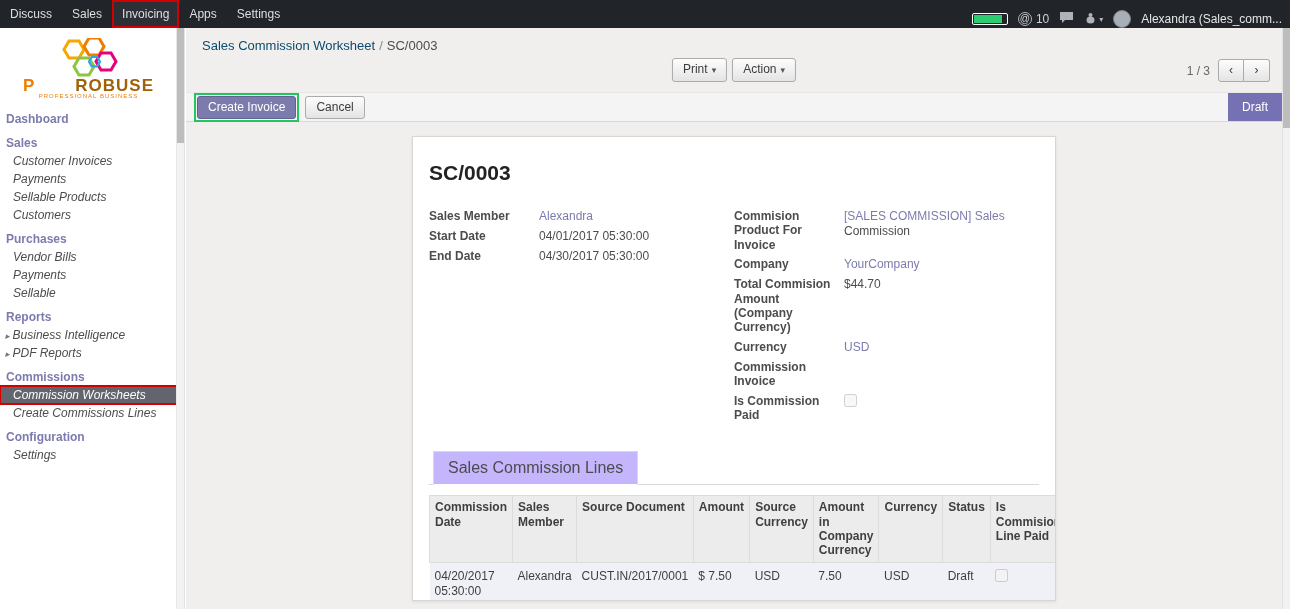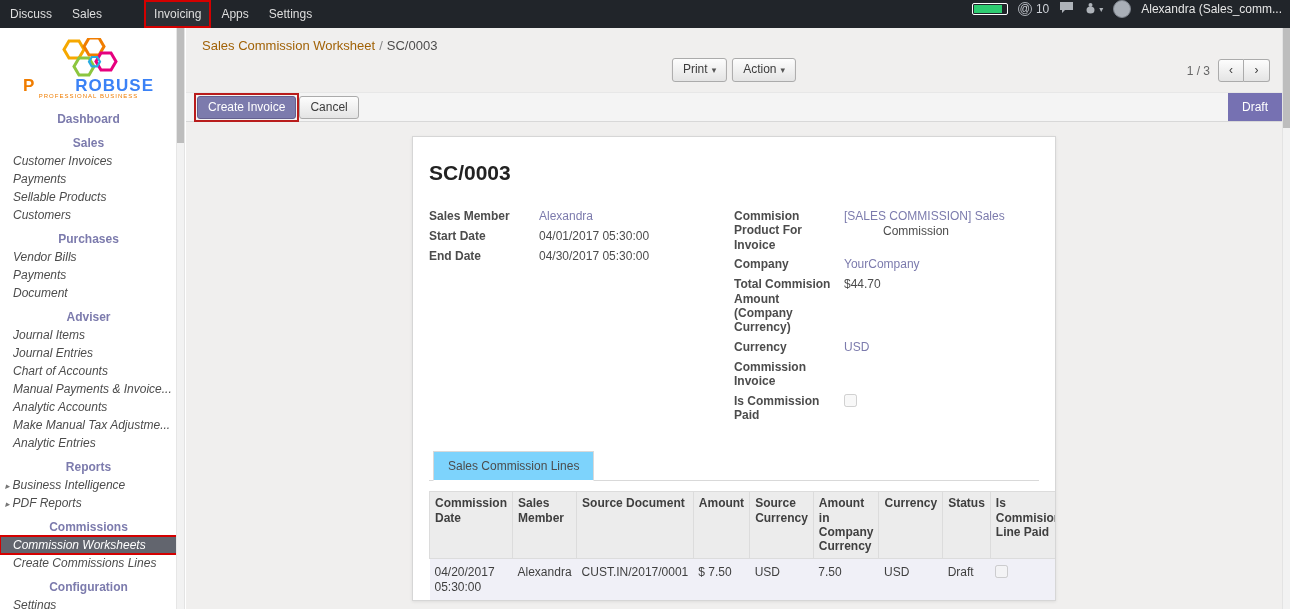--- a/index.html
+++ b/index.html
@@ -1,88 +1,88 @@
 <!DOCTYPE html>
 <html><head>
 <meta charset="utf-8">
 <style>
   * { box-sizing: border-box; margin: 0; padding: 0; }
   html,body { width:1290px; height:609px; overflow:hidden; }
   body { font-family:"Liberation Sans", sans-serif; font-size:12px; background:#fff; position:relative; }
   button { font-family:inherit; }
 
   
-  .topbar { position:absolute; top:0; left:0; right:0; height:28px; background:#21252a; display:flex; align-items:flex-start; color:#dfdfdf; z-index:20; }
+  .topbar { position:absolute; top:0; left:0; right:0; height:28px; background:#21252a; display:flex; align-items:flex-end; color:#dfdfdf; z-index:20; }
   .menu-item { padding:0 10px; line-height:28px; font-size:12px; cursor:pointer; white-space:nowrap; }
-  .menu-item.annotated { outline:2px solid #d40000; outline-offset:-2px; background:#2c3036;margin-left:32px; }
+  .menu-item.annotated { outline:2px solid #d40000; outline-offset:-2px; background:#2c3036; }
   .topbar-right { margin-left:auto; display:flex; align-items:center; gap:10px; padding-right:8px; }
   .battery { width:36px; height:12px; border:1px solid #fff; border-radius:2px; padding:1px; }
   .battery-fill { width:88%; height:100%; background:#2ecc71; }
   .activity { display:flex; align-items:center; gap:4px; color:#cfd3d8; cursor:pointer; }
   .at-circle { width:14px; height:14px; border:1px solid #aeb3b9; border-radius:50%; font-size:10px; line-height:12px; text-align:center; display:inline-block; }
   .sys-icon { display:flex; align-items:center; gap:2px; cursor:pointer; }
   .caret-sm { font-size:8px; color:#aeb3b9; }
   .avatar { width:18px; height:18px; border-radius:50%; background:#a9afb7; border:1px solid #7d838c; }
   .user-name { font-size:12px; color:#e6e6e6; white-space:nowrap; max-width:150px; overflow:hidden; cursor:pointer; }
 
   
   .sidebar { position:absolute; top:28px; left:0; width:185px; bottom:0; background:#fff; border-right:1px solid #e3e3e3; overflow:hidden; }
   .side-content { width:177px; }
   .logo-area { height:76px; display:flex; flex-direction:column; align-items:center; justify-content:center; padding-top:4px; }
   .logo-text { font-size:17px; font-weight:bold; letter-spacing:1px; line-height:15px; }
   .logo-p { color:#f07d00; }
-  .logo-rest { color:#3b82f6;margin-left:40px; }
+  .logo-rest { color:#a16207;margin-left:40px; }
   .logo-tag { font-size:6px; color:#f07d00; letter-spacing:1px; }
-  .side-header { color:#7c7bad; font-weight:bold; font-size:12px; padding:3px 6px 2px; cursor:pointer;text-align:center; }
+  .side-header { color:#7c7bad; font-weight:bold; font-size:12px; padding:3px 6px 2px; cursor:pointer; }
   .side-section { margin-top:5px; }
   .side-item { color:#4c4c4c; font-size:12px; padding:2px 4px 2px 13px; cursor:pointer; white-space:nowrap; overflow:hidden;font-style:italic; }
   .side-item .arrow { color:#777; font-size:9px; margin-right:3px; margin-left:-8px; }
   .side-item.selected { background:#62656e; color:#fff; outline:2px solid #d40000; outline-offset:-1px; }
   .side-scroll { position:absolute; top:0; right:0; width:8px; bottom:0; background:#f2f2f2; border-left:1px solid #e6e6e6; }
   .side-scroll .thumb { position:absolute; top:0; left:0; width:100%; height:115px; background:#bdbdbd; }
 
   
   .main { position:absolute; left:186px; top:28px; right:8px; bottom:0; background:#f0efee; overflow:hidden; }
   .window-scroll { position:absolute; top:28px; right:0; width:8px; bottom:0; background:#f2f2f2; border-left:1px solid #e3e3e3; }
   .window-scroll .thumb { position:absolute; top:0; left:0; width:100%; height:100px; background:#bdbdbd; }
 
   .breadcrumb { padding:10px 0 0 16px; font-size:13px; height:24px; }
-  .bc-link { color:#a16207; cursor:pointer; }
+  .bc-link { color:#0c4a6e; cursor:pointer; }
   .bc-sep { color:#888; margin:0 4px; }
   .bc-current { color:#4c4c4c; }
 
   .cp-row { position:relative; height:30px; margin-top:4px; margin-bottom:6px; }
   .center-group { position:absolute; left:50%; transform:translateX(-50%); top:2px; display:flex; gap:5px; }
   .btn { font-size:12px; color:#3c3c3c; background:linear-gradient(#fdfdfd,#e4e4e4); border:1px solid #ababab; border-radius:3px; padding:3px 10px; cursor:pointer; line-height:15px; }
   .btn .caret { font-size:9px; color:#555; margin-left:4px; }
   .pager { position:absolute; right:12px; top:3px; display:flex; align-items:center; gap:8px; color:#666; }
   .pager-btns { display:flex; }
   .pager-btn { width:26px; padding:3px 0; text-align:center; border-radius:0; }
   .pager-btn:first-child { border-radius:3px 0 0 3px; }
   .pager-btn:last-child { border-radius:0 3px 3px 0; border-left:none; }
 
   .statusbar { height:30px; background:#f4f4f4; border-top:1px solid #e7e7e7; border-bottom:1px solid #d8d8d8; display:flex; align-items:center; padding-left:8px; }
-  .ann-wrap { border:2px solid #b91c1c; padding:1px; display:inline-flex; }
+  .ann-wrap { border:2px solid #22c55e; padding:1px; display:inline-flex; margin-right:6px; }
   .btn-primary { background:#7c7bad; border:1px solid #64608f; color:#fff; }
   .status-badge { margin-left:auto; align-self:stretch; background:#7671b2; color:#fff; display:flex; align-items:center; padding:0 14px; font-size:12px; cursor:pointer; }
 
   
   .sheet { width:644px; height:465px; margin:14px auto 0; background:#fff; border:1px solid #d6d6d6; box-shadow:0 1px 3px rgba(0,0,0,.08); padding:24px 16px 12px; overflow:hidden; }
   .sheet-title { font-size:21px; font-weight:bold; color:#222; margin:0 0 24px; }
   .fields { display:flex; }
   .fgroup { width:50%; padding-right:18px; }
   .frow { display:flex; margin-bottom:5px; font-size:12px; align-items:flex-start; }
   .flabel { width:110px; min-width:110px; font-weight:bold; color:#4c4c4c; padding-right:8px; line-height:1.2; }
   .fvalue { flex:1; color:#4c4c4c; line-height:1.25; }
   .link { color:#7c7bad; cursor:pointer; }
-  .value-cont { display:block; color:#4c4c4c;margin-left:39px; }
+  .value-cont { display:block; color:#4c4c4c; }
   .cb { width:13px; height:13px; }
 
   .tabs { margin-top:24px; border-bottom:1px solid #d9d9d9; padding-left:4px; }
-  .tab { display:inline-block; padding:7px 14px; background:#7dd3fc; border:1px solid #d9d9d9; border-bottom:1px solid #fff; margin-bottom:-1px; font-size:12px; color:#4c4c4c; cursor:pointer; }
+  .tab { display:inline-block; padding:7px 14px; background:#c4b5fd; border:1px solid #d9d9d9; border-bottom:1px solid #fff; margin-bottom:-1px; font-size:16px; color:#4c4c4c; cursor:pointer; }
 
   table.lines { width:100%; border-collapse:collapse; font-size:12px; color:#3f3f3f; margin-top:10px; }
   table.lines thead th { background:#ececec; font-weight:bold; text-align:left; padding:4px 5px; border:1px solid #dcdcdc; vertical-align:top; line-height:1.2; cursor:pointer; }
   table.lines tbody td { padding:6px 5px; vertical-align:top; line-height:1.25; }
   table.lines tbody tr { border-bottom:4px solid #4d7c0f; cursor:pointer; }
   table.lines tbody tr:nth-child(odd) { background:#f0f0f7; }
   .num { }
   .nw { white-space:nowrap; }
 </style>
 </head>
@@ -148,33 +148,23 @@
       <div class="side-item">Customer Invoices</div>
       <div class="side-item">Payments</div>
       <div class="side-item">Sellable Products</div>
       <div class="side-item">Customers</div>
     </div>
 
     <div class="side-section">
       <div class="side-header">Purchases</div>
       <div class="side-item">Vendor Bills</div>
       <div class="side-item">Payments</div>
-      <div class="side-item">Document</div>
-    </div>
-
-    <div class="side-section">
-      <div class="side-header">Adviser</div>
-      <div class="side-item">Journal Items</div>
-      <div class="side-item">Journal Entries</div>
-      <div class="side-item">Chart of Accounts</div>
-      <div class="side-item">Manual Payments &amp; Invoice...</div>
-      <div class="side-item">Analytic Accounts</div>
-      <div class="side-item">Make Manual Tax Adjustme...</div>
-      <div class="side-item">Analytic Entries</div>
-    </div>
+      <div class="side-item">Sellable</div>
+    </div>
+
 
     <div class="side-section">
       <div class="side-header">Reports</div>
       <div class="side-item"><span class="arrow">▸</span><span>Business Intelligence</span></div>
       <div class="side-item"><span class="arrow">▸</span><span>PDF Reports</span></div>
     </div>
 
     <div class="side-section">
       <div class="side-header">Commissions</div>
       <div class="side-item selected">Commission Worksheets</div>

